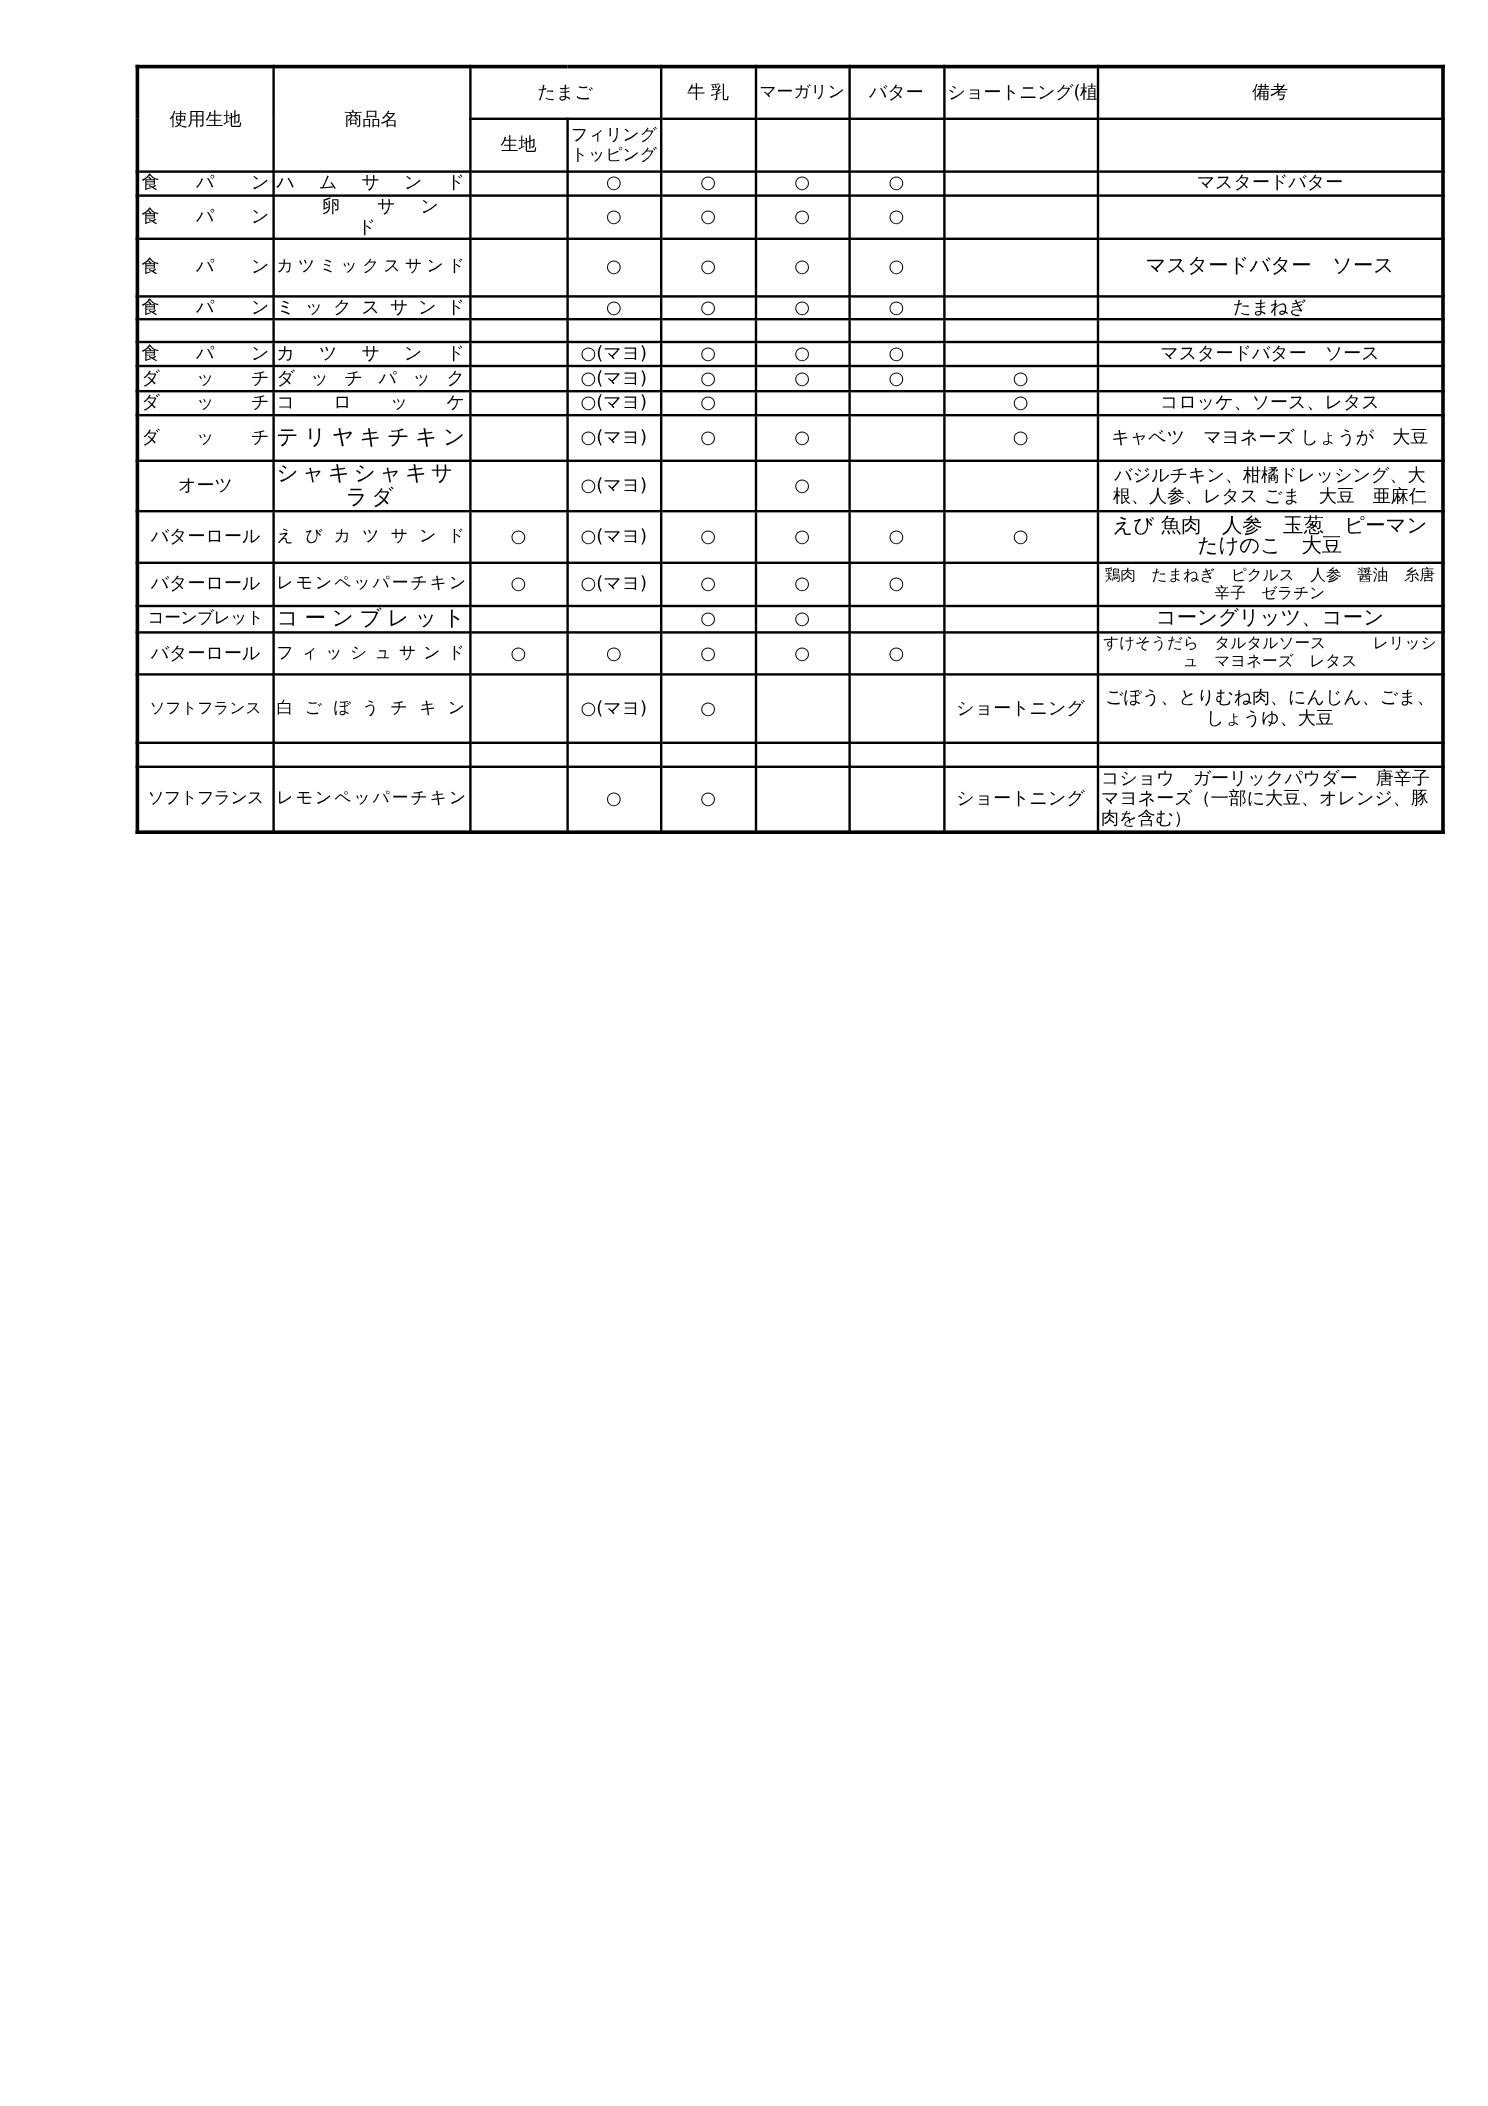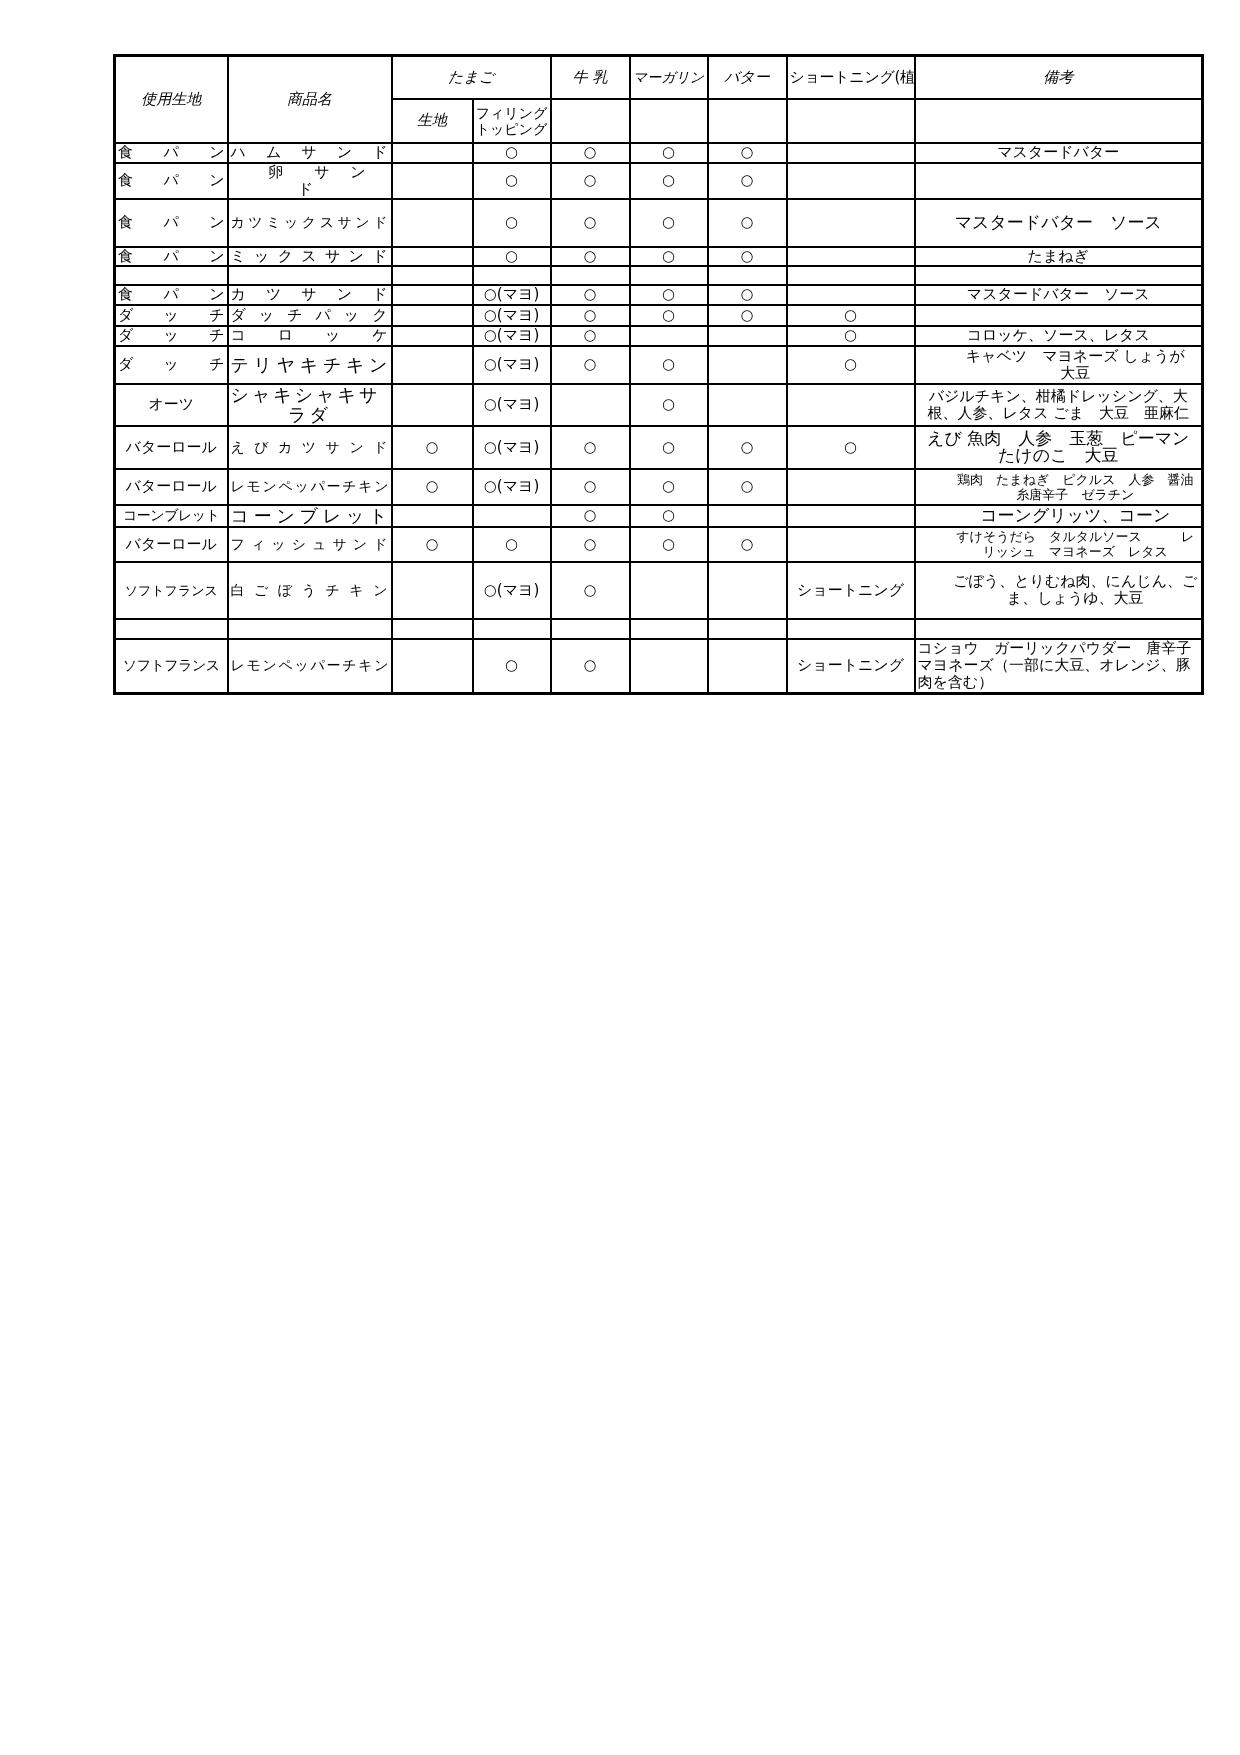--- a/index.html
+++ b/index.html
@@ -9,31 +9,31 @@
     position: absolute; left: 113px; top: 54px;
     width: 1088px; border-collapse: collapse; table-layout: fixed;
     border: 3px solid #000;
   }
   table.allergen td, table.allergen th {
     border: 2px solid #000; padding: 0 2px; font-weight: normal;
     font-size: 15px; line-height: 17px; overflow: hidden; vertical-align: middle;
     text-align: center;
   }
   .thick-bottom td { border-bottom: 4px solid #000; }
-  .hdr { font-size: 16px; font-style: italic; }
+  .hdr { font-size: 16px; }
   .hdr-small { font-size: 9px; letter-spacing: -0.3px; white-space: nowrap; }
   .dough { text-align: left; }
   .dough.spread { text-align: justify; text-align-last: justify; margin-top: 19px; }
   .dough.small { font-size: 13px; }
   .name { text-align: justify; text-align-last: justify; letter-spacing: 1px; }
   .name.big { font-size: 18px; }
   .name.wrap { text-align: left; text-align-last: center; font-size: 18px; letter-spacing: 3px; line-height: 20px; }
   .mark { font-size: 15px; }
   .note { text-align: left; font-size: 15px; line-height: 17px; }
-  .note.center { text-align: center; padding-left: 36px; }
+  .note.center { text-align: center; }
   .note.big { font-size: 17px; }
   .short-small { font-size: 10px; }
 </style>
 </head>
 <body>
 
 <div class="page">
   <table class="allergen">
     <colgroup>
       <col style="width:113px">
@@ -52,21 +52,21 @@
         <th rowspan="2" class="hdr">商品名</th>
         <th colspan="2" class="hdr">たまご</th>
         <th class="hdr">牛 乳</th>
         <th class="hdr" style="font-size:14px">マーガリン</th>
         <th class="hdr">バター</th>
         <th class="hdr-small">ショートニング(植物性油脂)</th>
         <th class="hdr">備考</th>
       </tr>
       <tr style="height:44px">
         <th class="hdr">生地</th>
-        <th style="font-size:14px;line-height:16px;white-space:pre-line;text-align:center">フィリング
+        <th style="font-size:14px;line-height:16px;white-space:pre-line;text-align:right">フィリング
 トッピング</th>
         <th></th>
         <th></th>
         <th></th>
         <th></th>
         <th></th>
       </tr>
     </thead>
     <tbody>
 

